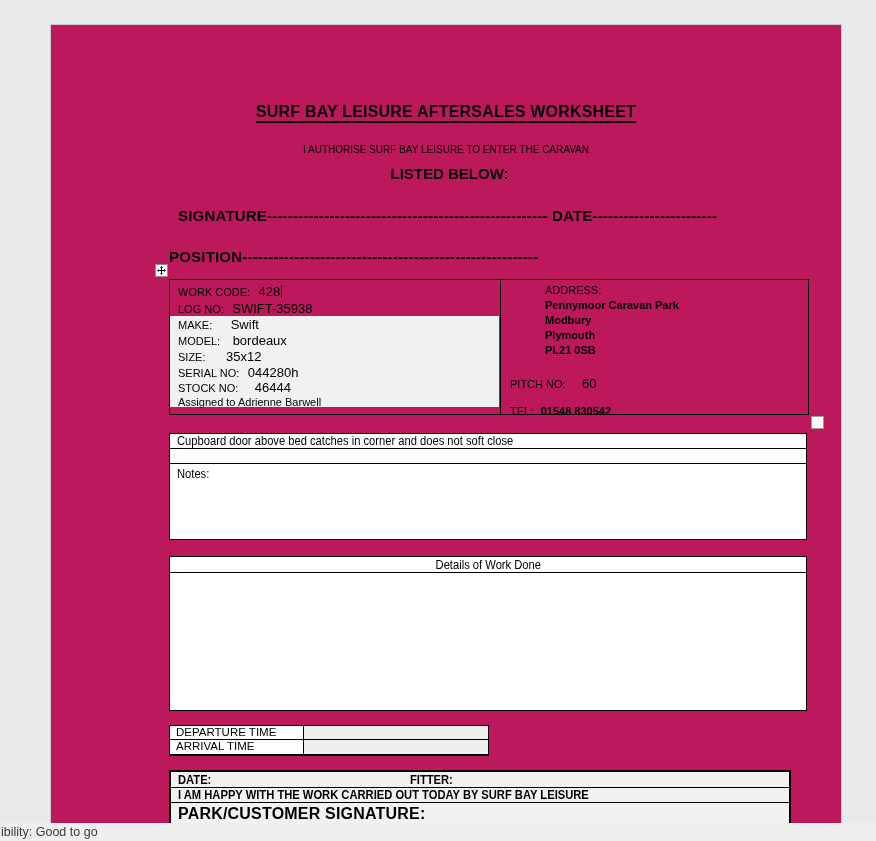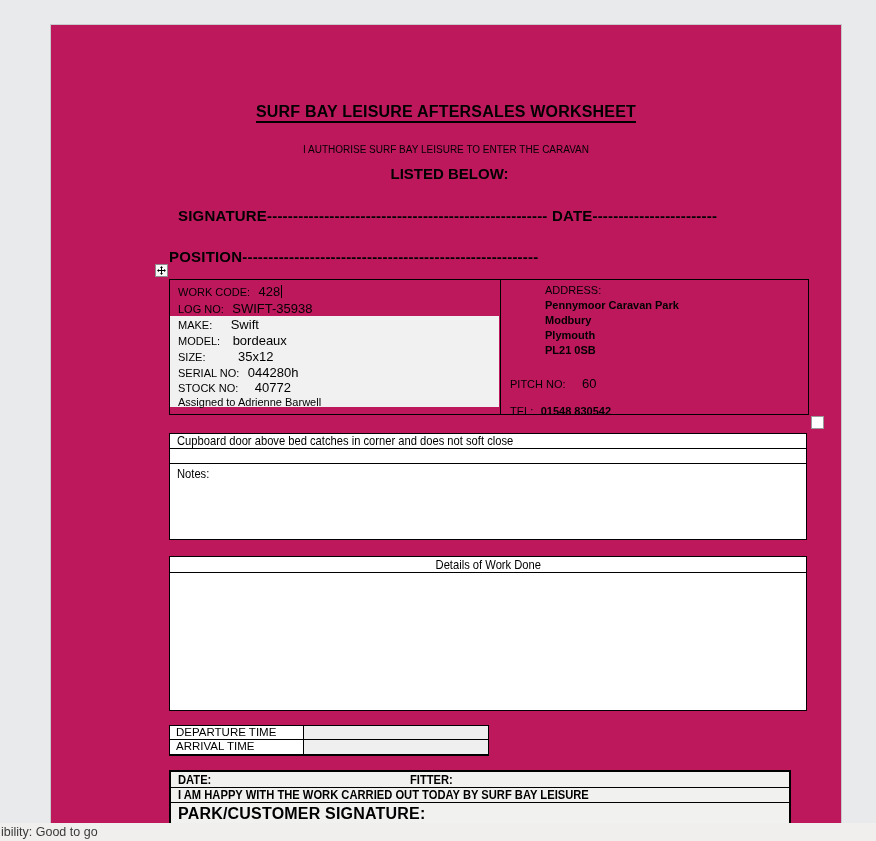--- a/index.html
+++ b/index.html
@@ -122,29 +122,29 @@
         <div class="cl-row">
           <span class="lbl">MAKE:</span>
           <span class="val" style="margin-left:14px;">Swift</span>
         </div>
         <div class="cl-row">
           <span class="lbl">MODEL:</span>
           <span class="val" style="margin-left:8px;">bordeaux</span>
         </div>
         <div class="cl-row">
           <span class="lbl">SIZE:</span>
-          <span class="val" style="margin-left:28px;">35x12</span>
+          <span class="val" style="margin-left:16px;">35x12</span>
         </div>
         <div class="cl-row h15">
           <span class="lbl">SERIAL NO:</span>
           <span class="val" style="margin-left:4px;">044280h</span>
         </div>
         <div class="cl-row h15">
           <span class="lbl">STOCK NO:</span>
-          <span class="val" style="margin-left:12px;">40772</span>
+          <span class="val" style="margin-left:12px;">46444</span>
         </div>
         <div class="cl-row h13">
           <span class="asgn">Assigned to Adrienne Barwell</span>
         </div>
       </div>
     </div>
 
     <div class="cell-right">
       <div class="cr-row lbl">ADDRESS:</div>
       <div class="cr-row addr-line">Pennymoor Caravan Park</div>

